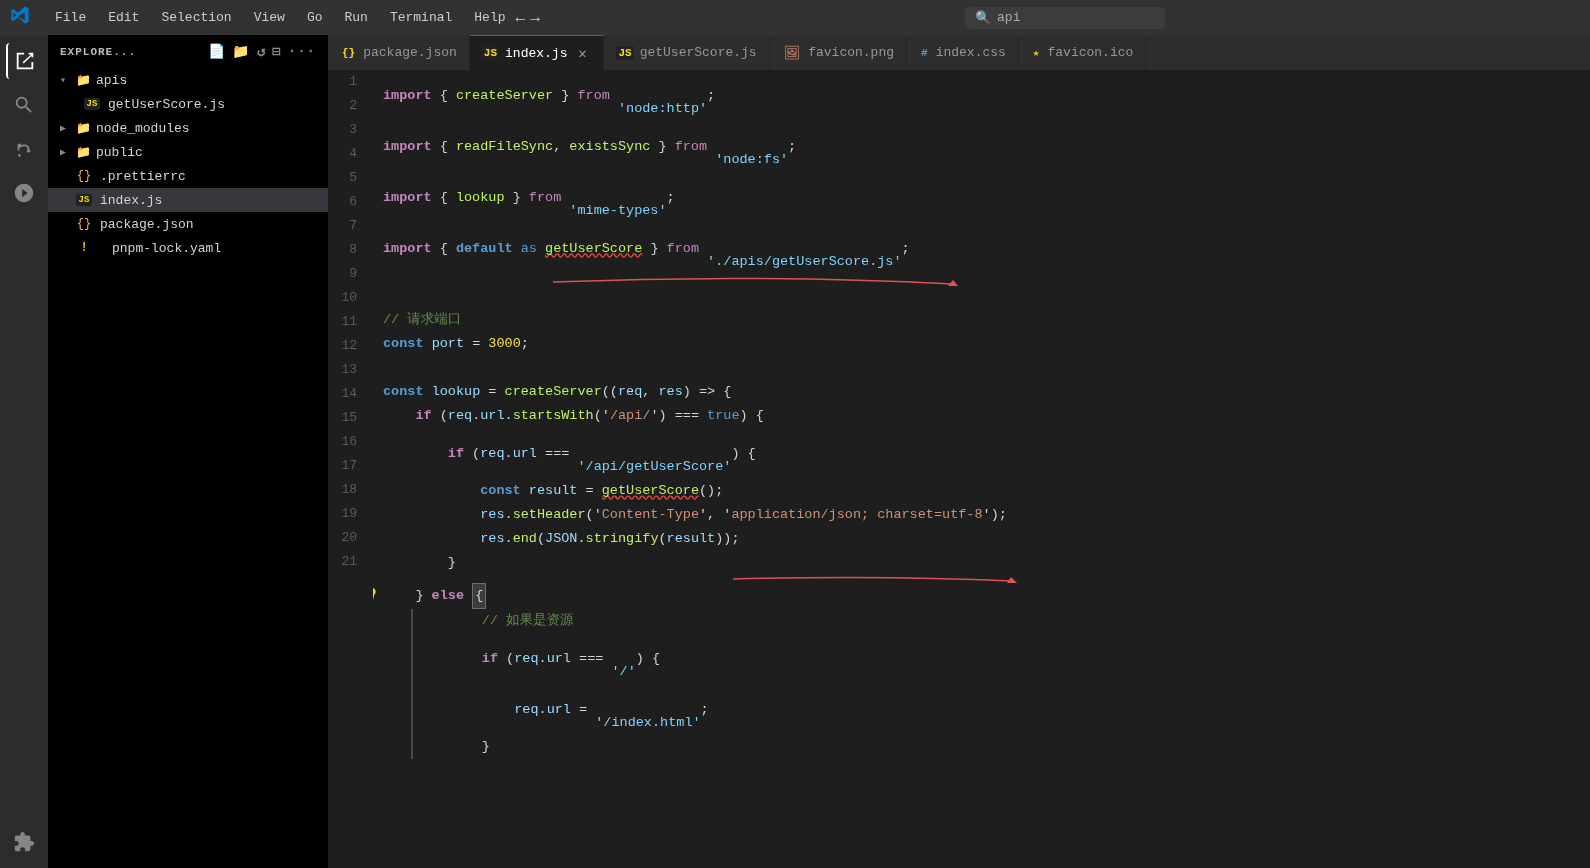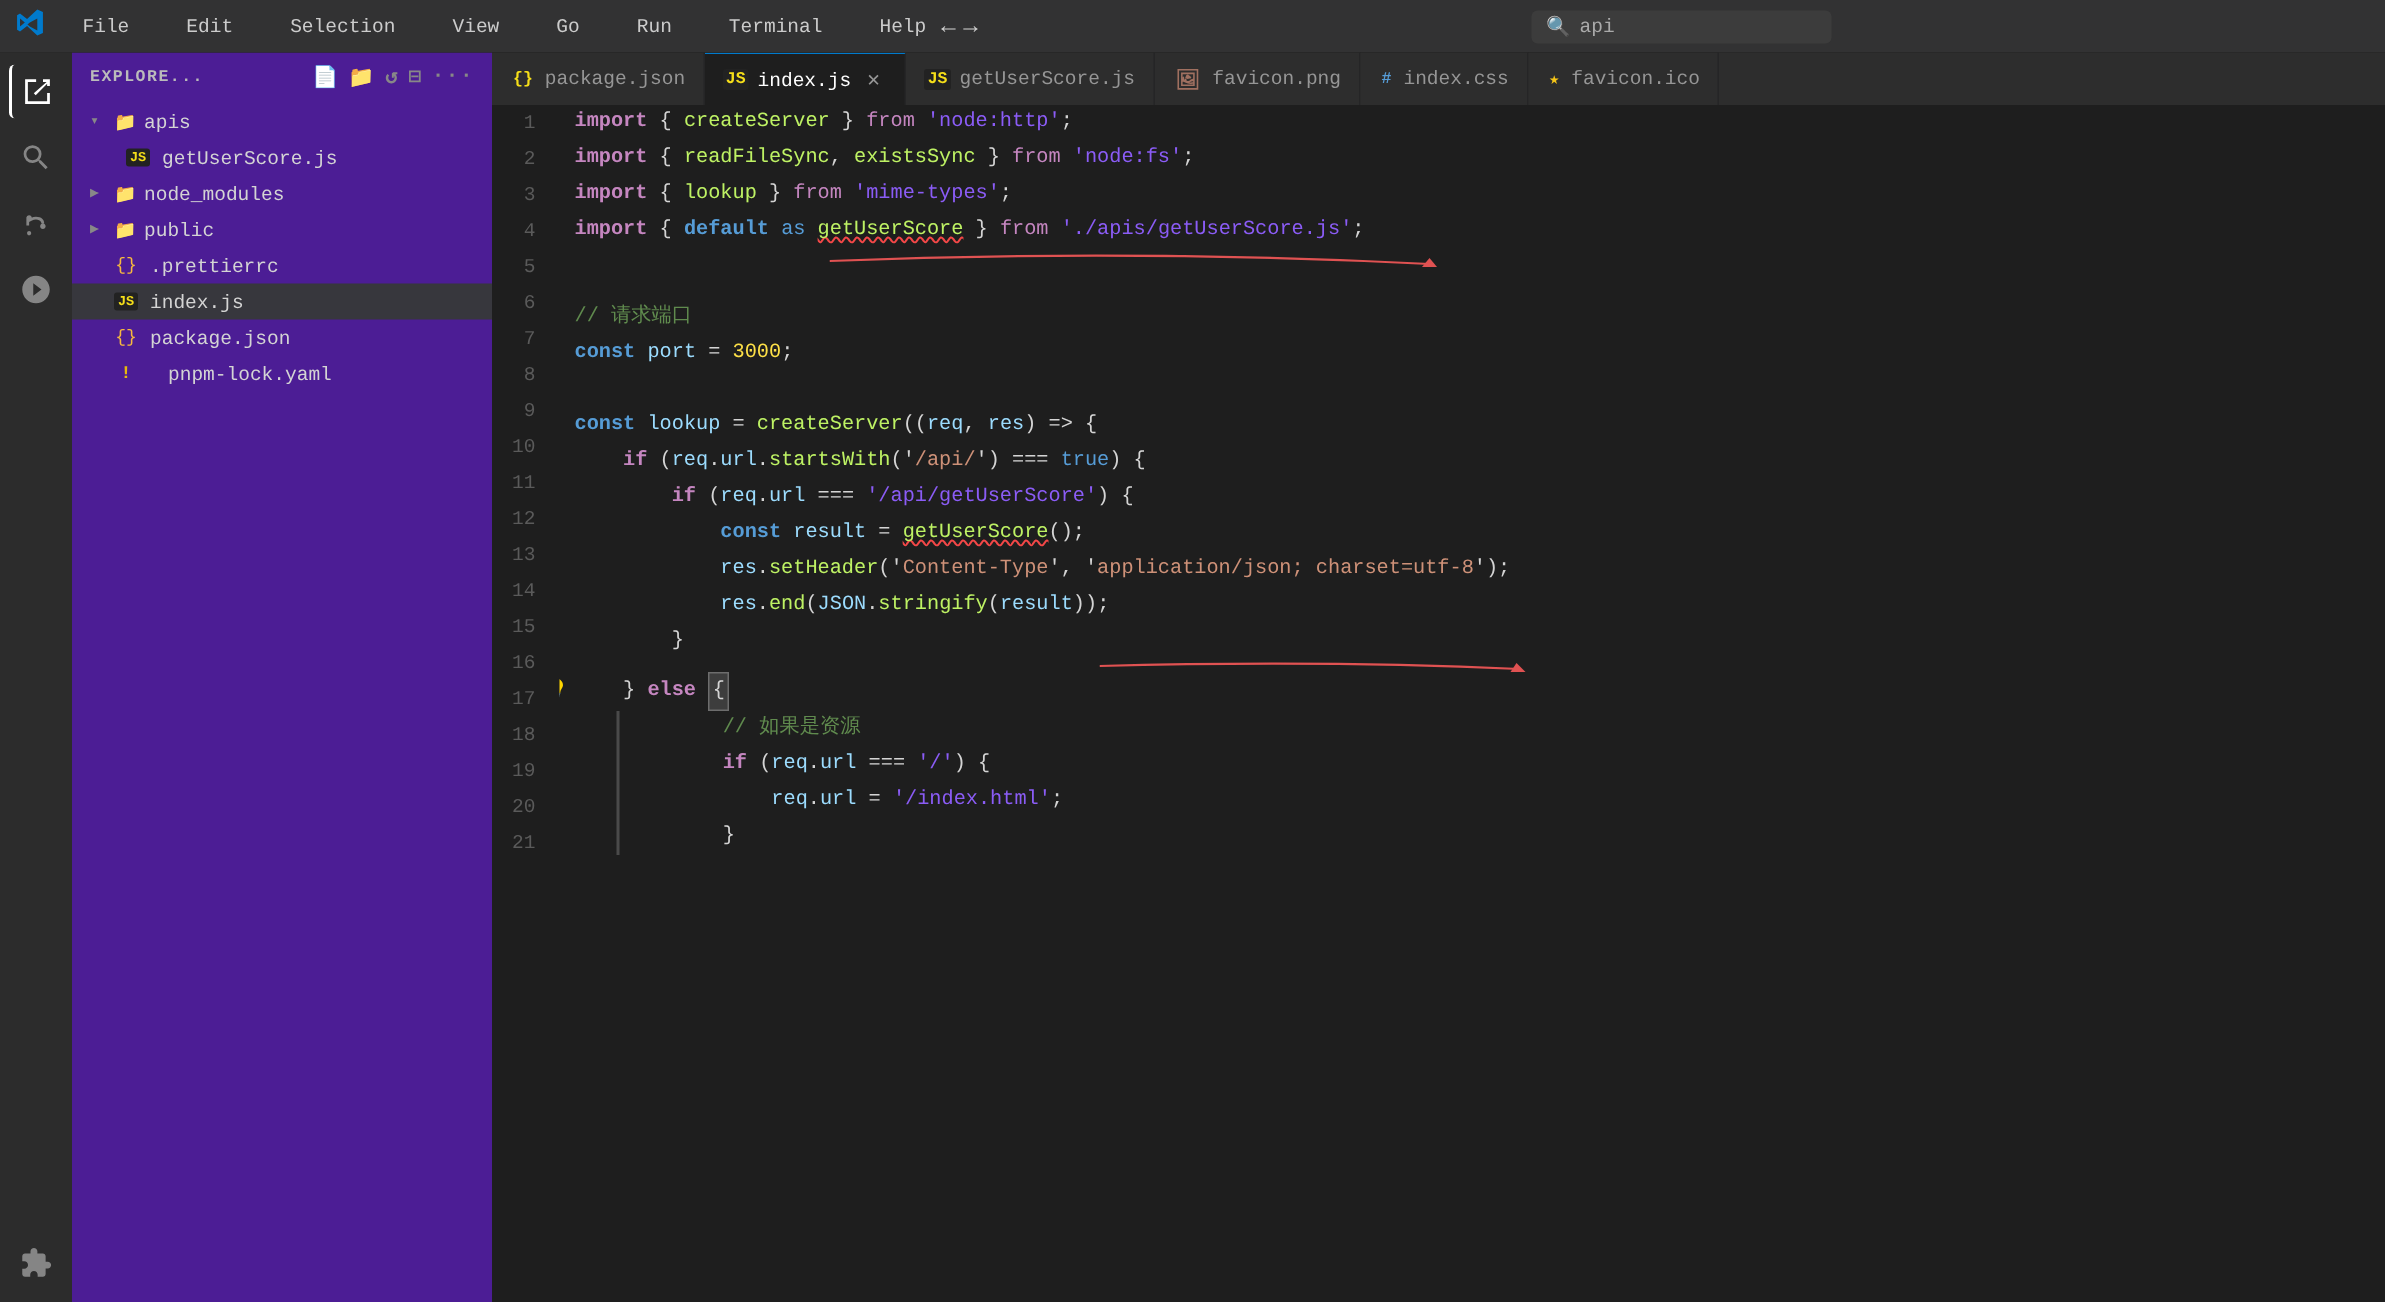--- a/index.html
+++ b/index.html
@@ -24,21 +24,21 @@
       padding: 0 10px;
       flex-shrink: 0;
     }
     .titlebar-logo {
       color: #007acc;
       font-size: 18px;
       margin-right: 15px;
     }
     .titlebar-menu {
       display: flex;
-      gap: 18px;
+      gap: 2px;
       align-items: flex-end;
     }
     .titlebar-menu-item {
       color: #cccccc;
       font-size: 13px;
       padding: 4px 10px;
       cursor: pointer;
       border-radius: 3px;
     }
     .titlebar-spacer { flex: 1; }
@@ -95,21 +95,21 @@
       font-size: 20px;
     }
     .activity-icon.active {
       color: #ffffff;
       border-left: 2px solid #fff;
     }
 
     
     .sidebar {
       width: 280px;
-      background: #4c1d95;
+      background: #000000;
       flex-shrink: 0;
       display: flex;
       flex-direction: column;
       overflow: hidden;
     }
     .sidebar-header {
       display: flex;
       align-items: center;
       padding: 8px 12px;
       font-size: 11px;
@@ -224,21 +224,21 @@
     }
     .code-line {
       display: flex;
       align-items: center;
       min-height: 24px;
       position: relative;
       white-space: pre;
     }
     .kw2 { color: #c586c0; font-weight: bold; }
     .fn { color: #bef264; }
-    .str { color: #8b5cf6; }
+    .str { color: #7dd3fc; margin-top: 27px; }
     .str2 { color: #ce9178; }
     .num { color: #fde047; }
     .comment { color: #608b4e; }
     .var { color: #9cdcfe; }
     .prop { color: #9cdcfe; }
     .from-kw { color: #c586c0; }
     .import-kw { color: #c586c0; font-weight: bold; }
     .const-kw { color: #569cd6; font-weight: bold; }
     .default-kw { color: #569cd6; font-weight: bold; }
     .as-kw { color: #569cd6; }

